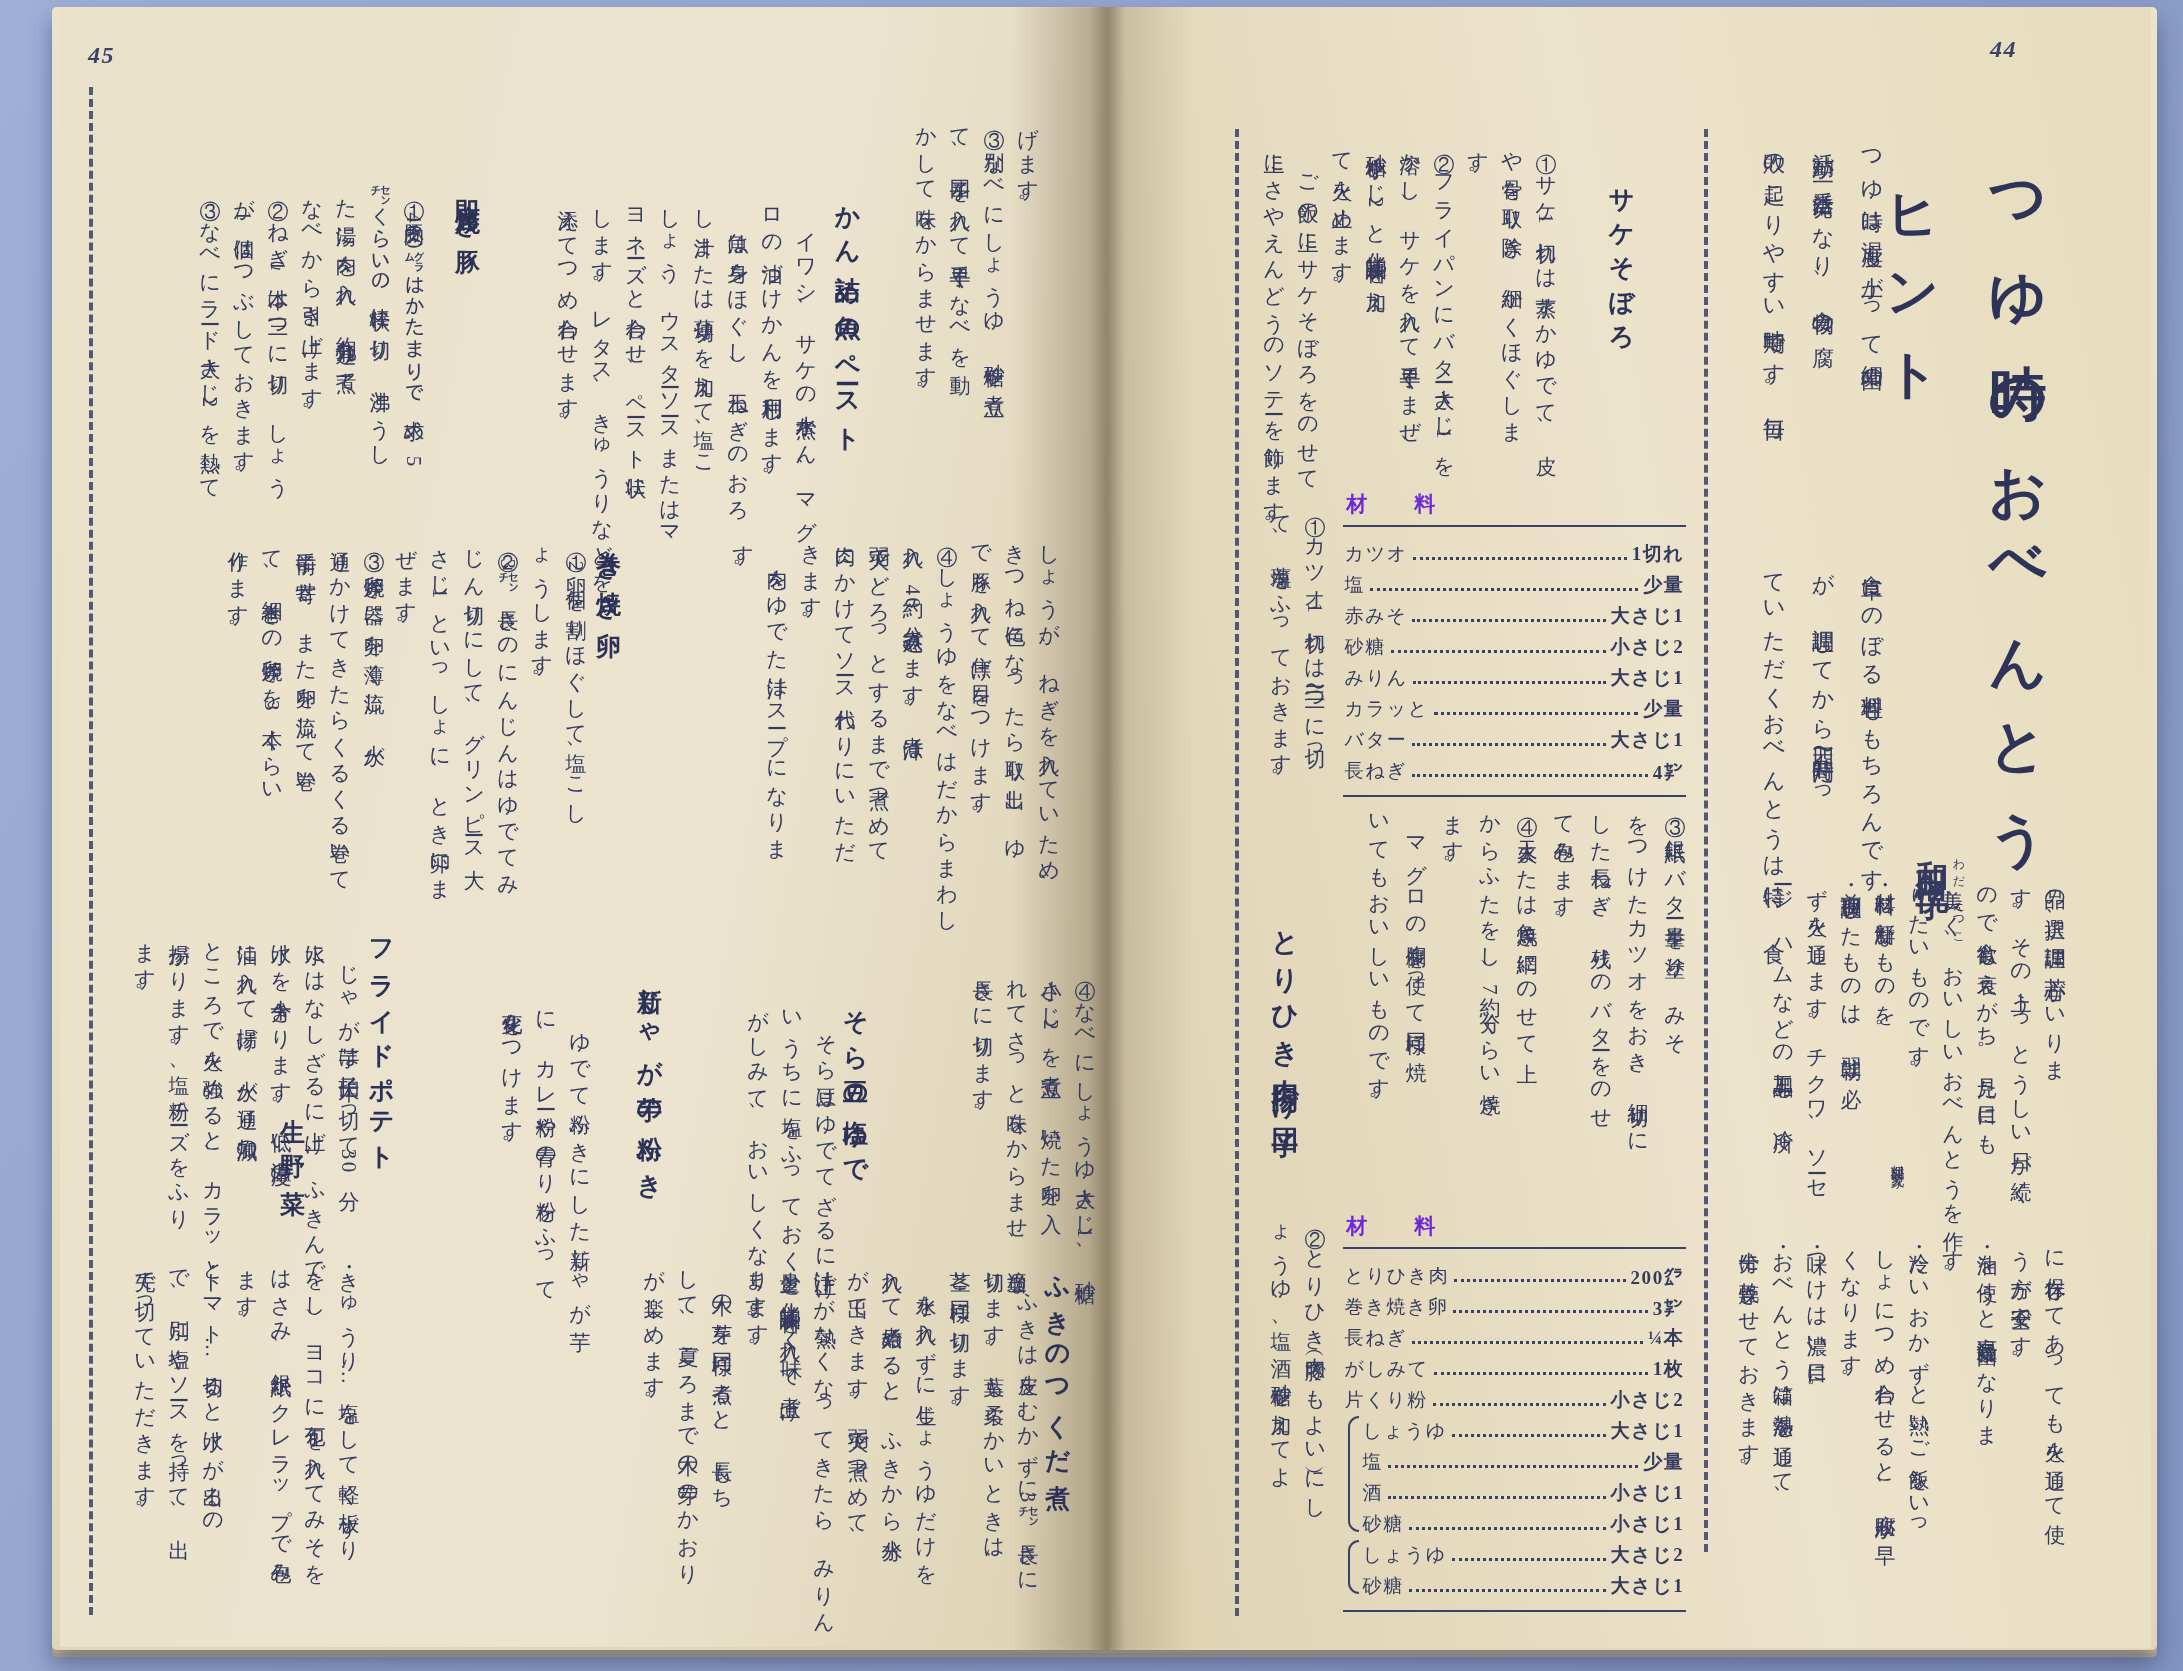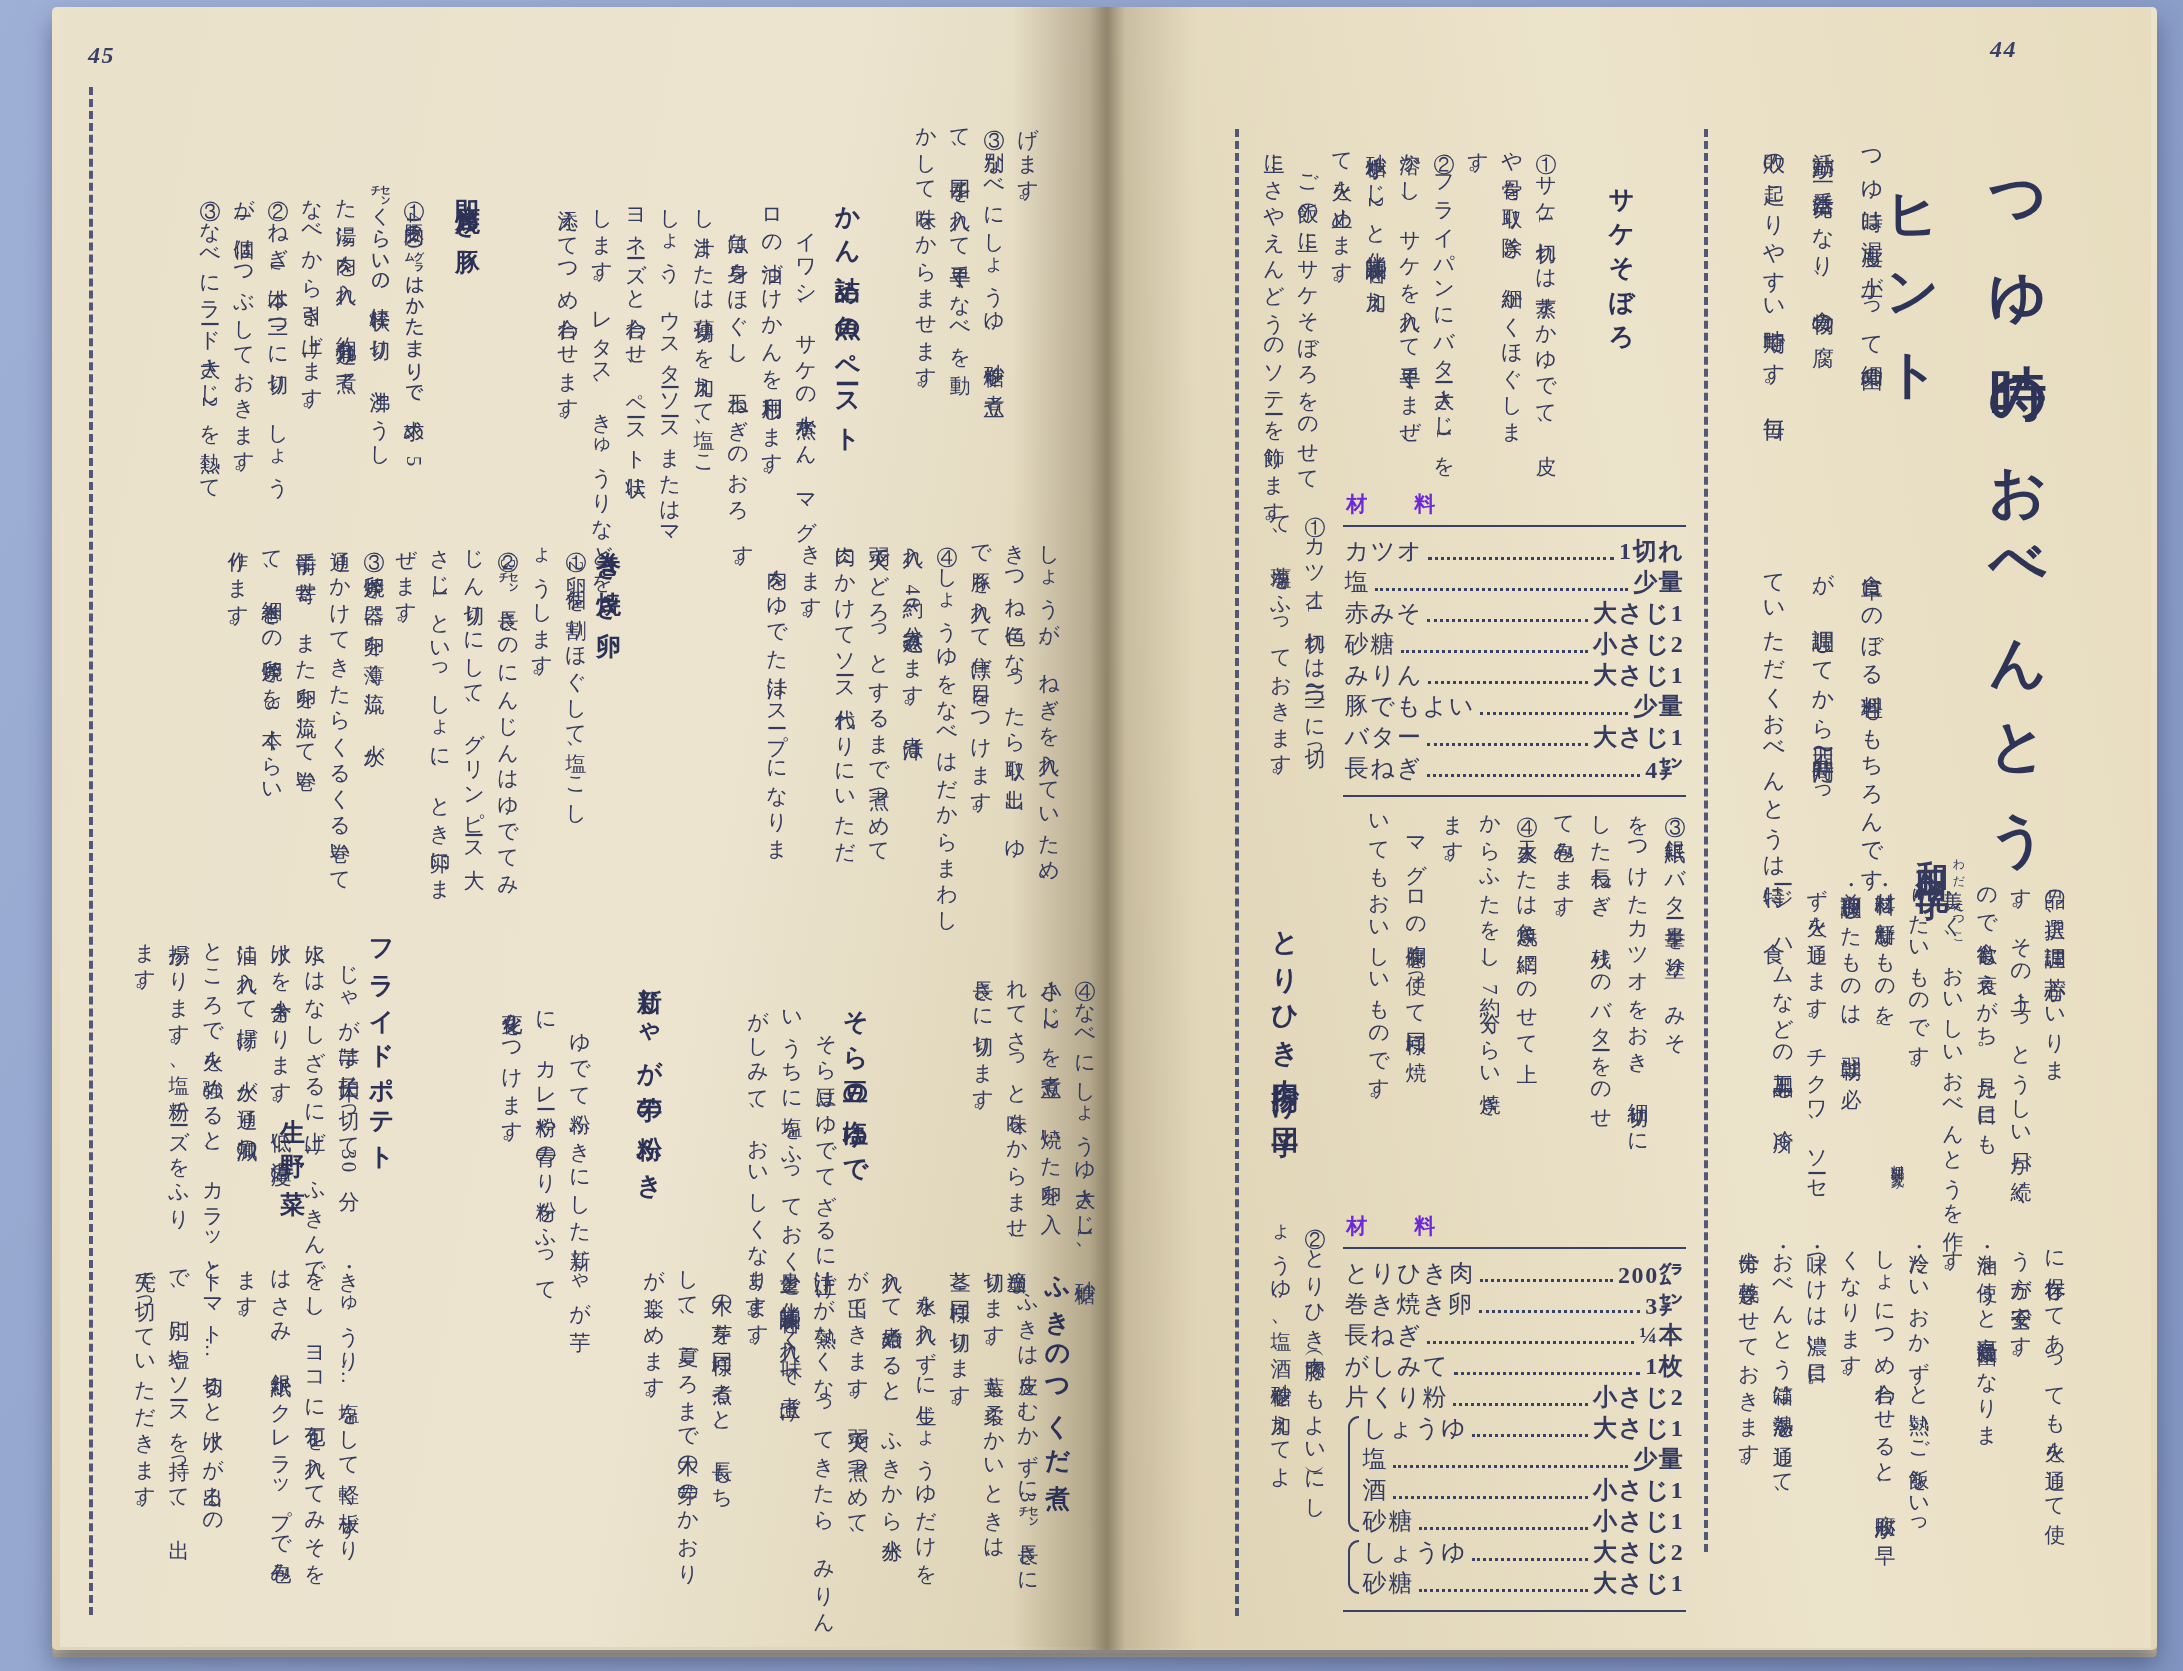--- a/index.html
+++ b/index.html
@@ -33,21 +33,21 @@
   .cols.p46 .vcol{margin-left:16px;}
   .vhead{font-weight:bold;font-size:25px;letter-spacing:5.7px;color:#2c3257;white-space:nowrap;}
   .dash{position:absolute;width:0;border-left:4px dashed #39406b;opacity:.85;}
   .pagenum{position:absolute;font-style:italic;font-weight:bold;font-size:24px;color:#3a4166;letter-spacing:1.6px;}
   
   .btitle{font-weight:bold;white-space:nowrap;color:#2d3458;}
   
   .mbox{position:absolute;color:#343b5e;}
   .mtitle{font-size:21px;font-weight:bold;letter-spacing:13px;margin:0 0 6.5px 3.2px;color:#6d28d9;}
   .mtable{border-top:2.4px solid #3a4166;border-bottom:2.4px solid #3a4166;padding:9.7px 1.6px 11.3px 1.6px;}
-  .mrow{display:flex;align-items:flex-end;height:31px;font-size:24px;letter-spacing:1.6px;}
+  .mrow{display:flex;align-items:flex-end;height:31px;font-size:19px;letter-spacing:1.6px;}
   .mname{white-space:nowrap;}
   .mdots{flex:1;border-bottom:3.2px dotted #3a4166;margin:0 4.8px 7.3px 4.8px;min-width:24px;}
   .mqty{white-space:nowrap;font-weight:bold;}
   .mgroup{position:relative;padding-left:18px;}
   .mgroup .brace{position:absolute;left:3.2px;top:3.2px;bottom:4.8px;width:9.7px;
     border:2.4px solid #3a4166;border-right:none;border-radius:13px 0 0 13px;}
   .furi{font-size:12px;letter-spacing:3.2px;}
   .small{font-size:13.7px;letter-spacing:2.4px;}
 </style>
 </head>
@@ -141,21 +141,21 @@
           <span class="mname">砂糖</span>
           <span class="mdots"></span>
           <span class="mqty">小さじ2</span>
         </div>
         <div class="mrow">
           <span class="mname">みりん</span>
           <span class="mdots"></span>
           <span class="mqty">大さじ1</span>
         </div>
         <div class="mrow">
-          <span class="mname">豚でもよい</span>
+          <span class="mname">カラッと</span>
           <span class="mdots"></span>
           <span class="mqty">少量</span>
         </div>
         <div class="mrow">
           <span class="mname">バター</span>
           <span class="mdots"></span>
           <span class="mqty">大さじ1</span>
         </div>
         <div class="mrow">
           <span class="mname">長ねぎ</span>

